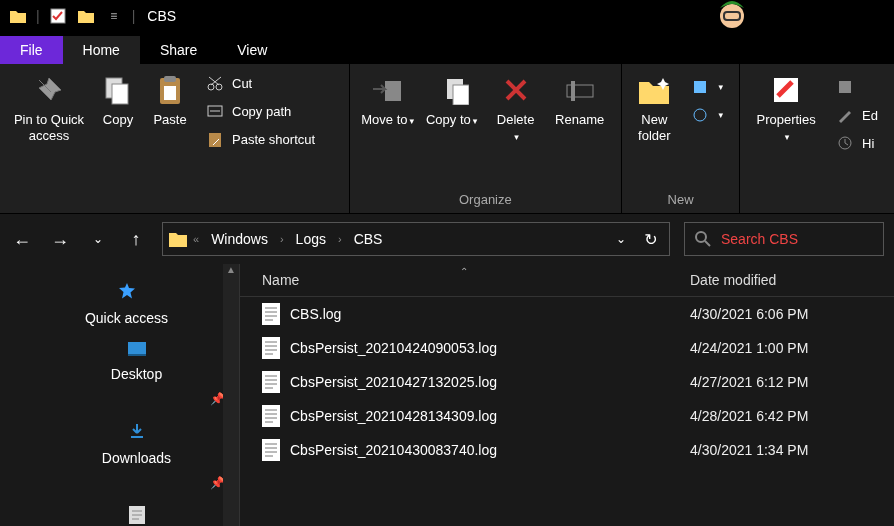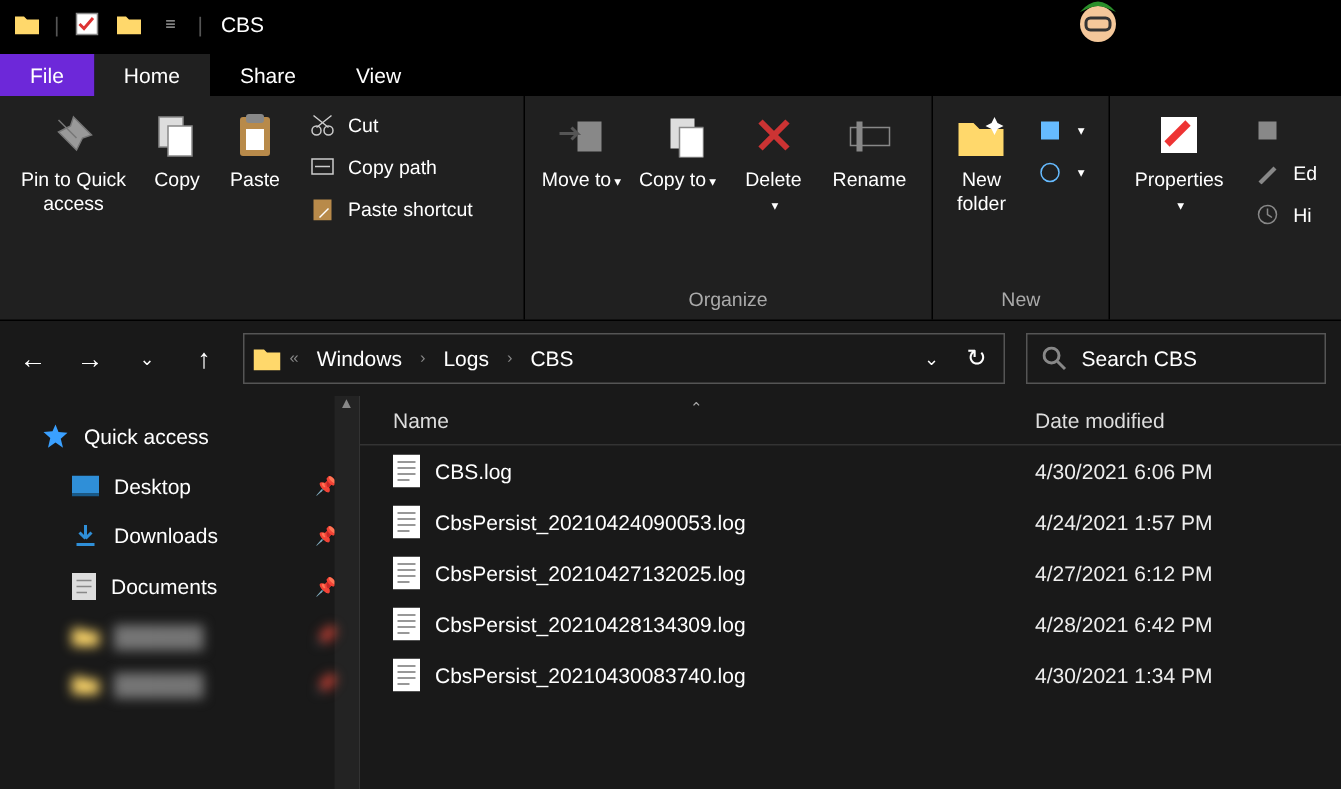--- a/index.html
+++ b/index.html
@@ -30,28 +30,28 @@
 .vstack { display: flex; flex-direction: column; gap: 2px; padding: 2px 4px; }
 .caret { font-size: 9px; margin-left: 2px; }
 
 
 .navrow { display: flex; align-items: center; height: 50px; background: #191919; padding: 0 10px; gap: 14px; }
 .navbtn { width: 24px; height: 24px; display: flex; align-items: center; justify-content: center; cursor: pointer; color: #fff; font-size: 18px; }
 .addr { flex: 1; height: 34px; border: 1px solid #555; background: #191919; display: flex; align-items: center; padding: 0 6px; gap: 6px; }
 .crumb { padding: 2px 6px; cursor: pointer; }
 .csep { color: #888; font-size: 11px; }
 .addr-spacer { flex: 1; }
-.search { width: 200px; height: 34px; border: 1px solid #555; background: #191919; display: flex; align-items: center; padding: 0 10px; color: #ffffff; gap: 10px; }
+.search { width: 200px; height: 34px; border: 1px solid #555; background: #191919; display: flex; align-items: center; padding: 0 10px; color: #ef4444; gap: 10px; }
 
 
 .content { display: flex; height: calc(100% - 32px - 32px - 150px - 50px); background: #191919; }
 .side { width: 240px; border-right: 1px solid #333; padding: 10px 4px; position: relative; }
 .scrolltrack { position: absolute; right: 0; top: 0; width: 16px; height: 100%; background: #232323; }
 .scrollup { position: absolute; top: 0; right: 0; width: 16px; height: 16px; color: #888; font-size: 10px; text-align: center; }
-.navitem { display: flex; align-items: center; padding: 8px 10px 8px 24px; cursor: pointer; gap: 10px; }
+.navitem { display: flex; align-items: center; padding: 8px 10px 8px 24px; cursor: pointer; gap: 10px; flex-direction: column; }
 .navitem .pin { margin-left: auto; color: #888; font-size: 12px; }
 .blur { filter: blur(4px); color: #777; }
 
 .filearea { flex: 1; overflow: hidden; }
 .cols { display: flex; border-bottom: 1px solid #333; padding: 8px 0; color: #ddd; position: relative; }
 .col-name { padding-left: 22px; width: 440px; }
 .col-date { padding-left: 10px; }
 .sortcaret { position: absolute; left: 220px; top: 2px; color: #aaa; font-size: 10px; }
 .filerow { display: flex; align-items: center; padding: 6px 0; }
 .filerow .fname { width: 440px; display: flex; align-items: center; padding-left: 22px; gap: 10px; }
@@ -390,21 +390,21 @@
         <div class="filerow">
           <div class="fname">
             <span>
               <svg class="doc-ic" width="18" height="22">
                 <rect width="18" height="22" fill="#fff"></rect>
                 <path d="M3 5h12M3 9h12M3 13h12M3 17h8" stroke="#777"></path>
               </svg>
             </span>
             <span>CbsPersist_20210424090053.log</span>
           </div>
-          <div class="fdate">4/24/2021 1:57 PM</div>
+          <div class="fdate">4/24/2021 1:00 PM</div>
         </div>
         <div class="filerow">
           <div class="fname">
             <span>
               <svg class="doc-ic" width="18" height="22">
                 <rect width="18" height="22" fill="#fff"></rect>
                 <path d="M3 5h12M3 9h12M3 13h12M3 17h8" stroke="#777"></path>
               </svg>
             </span>
             <span>CbsPersist_20210427132025.log</span>

